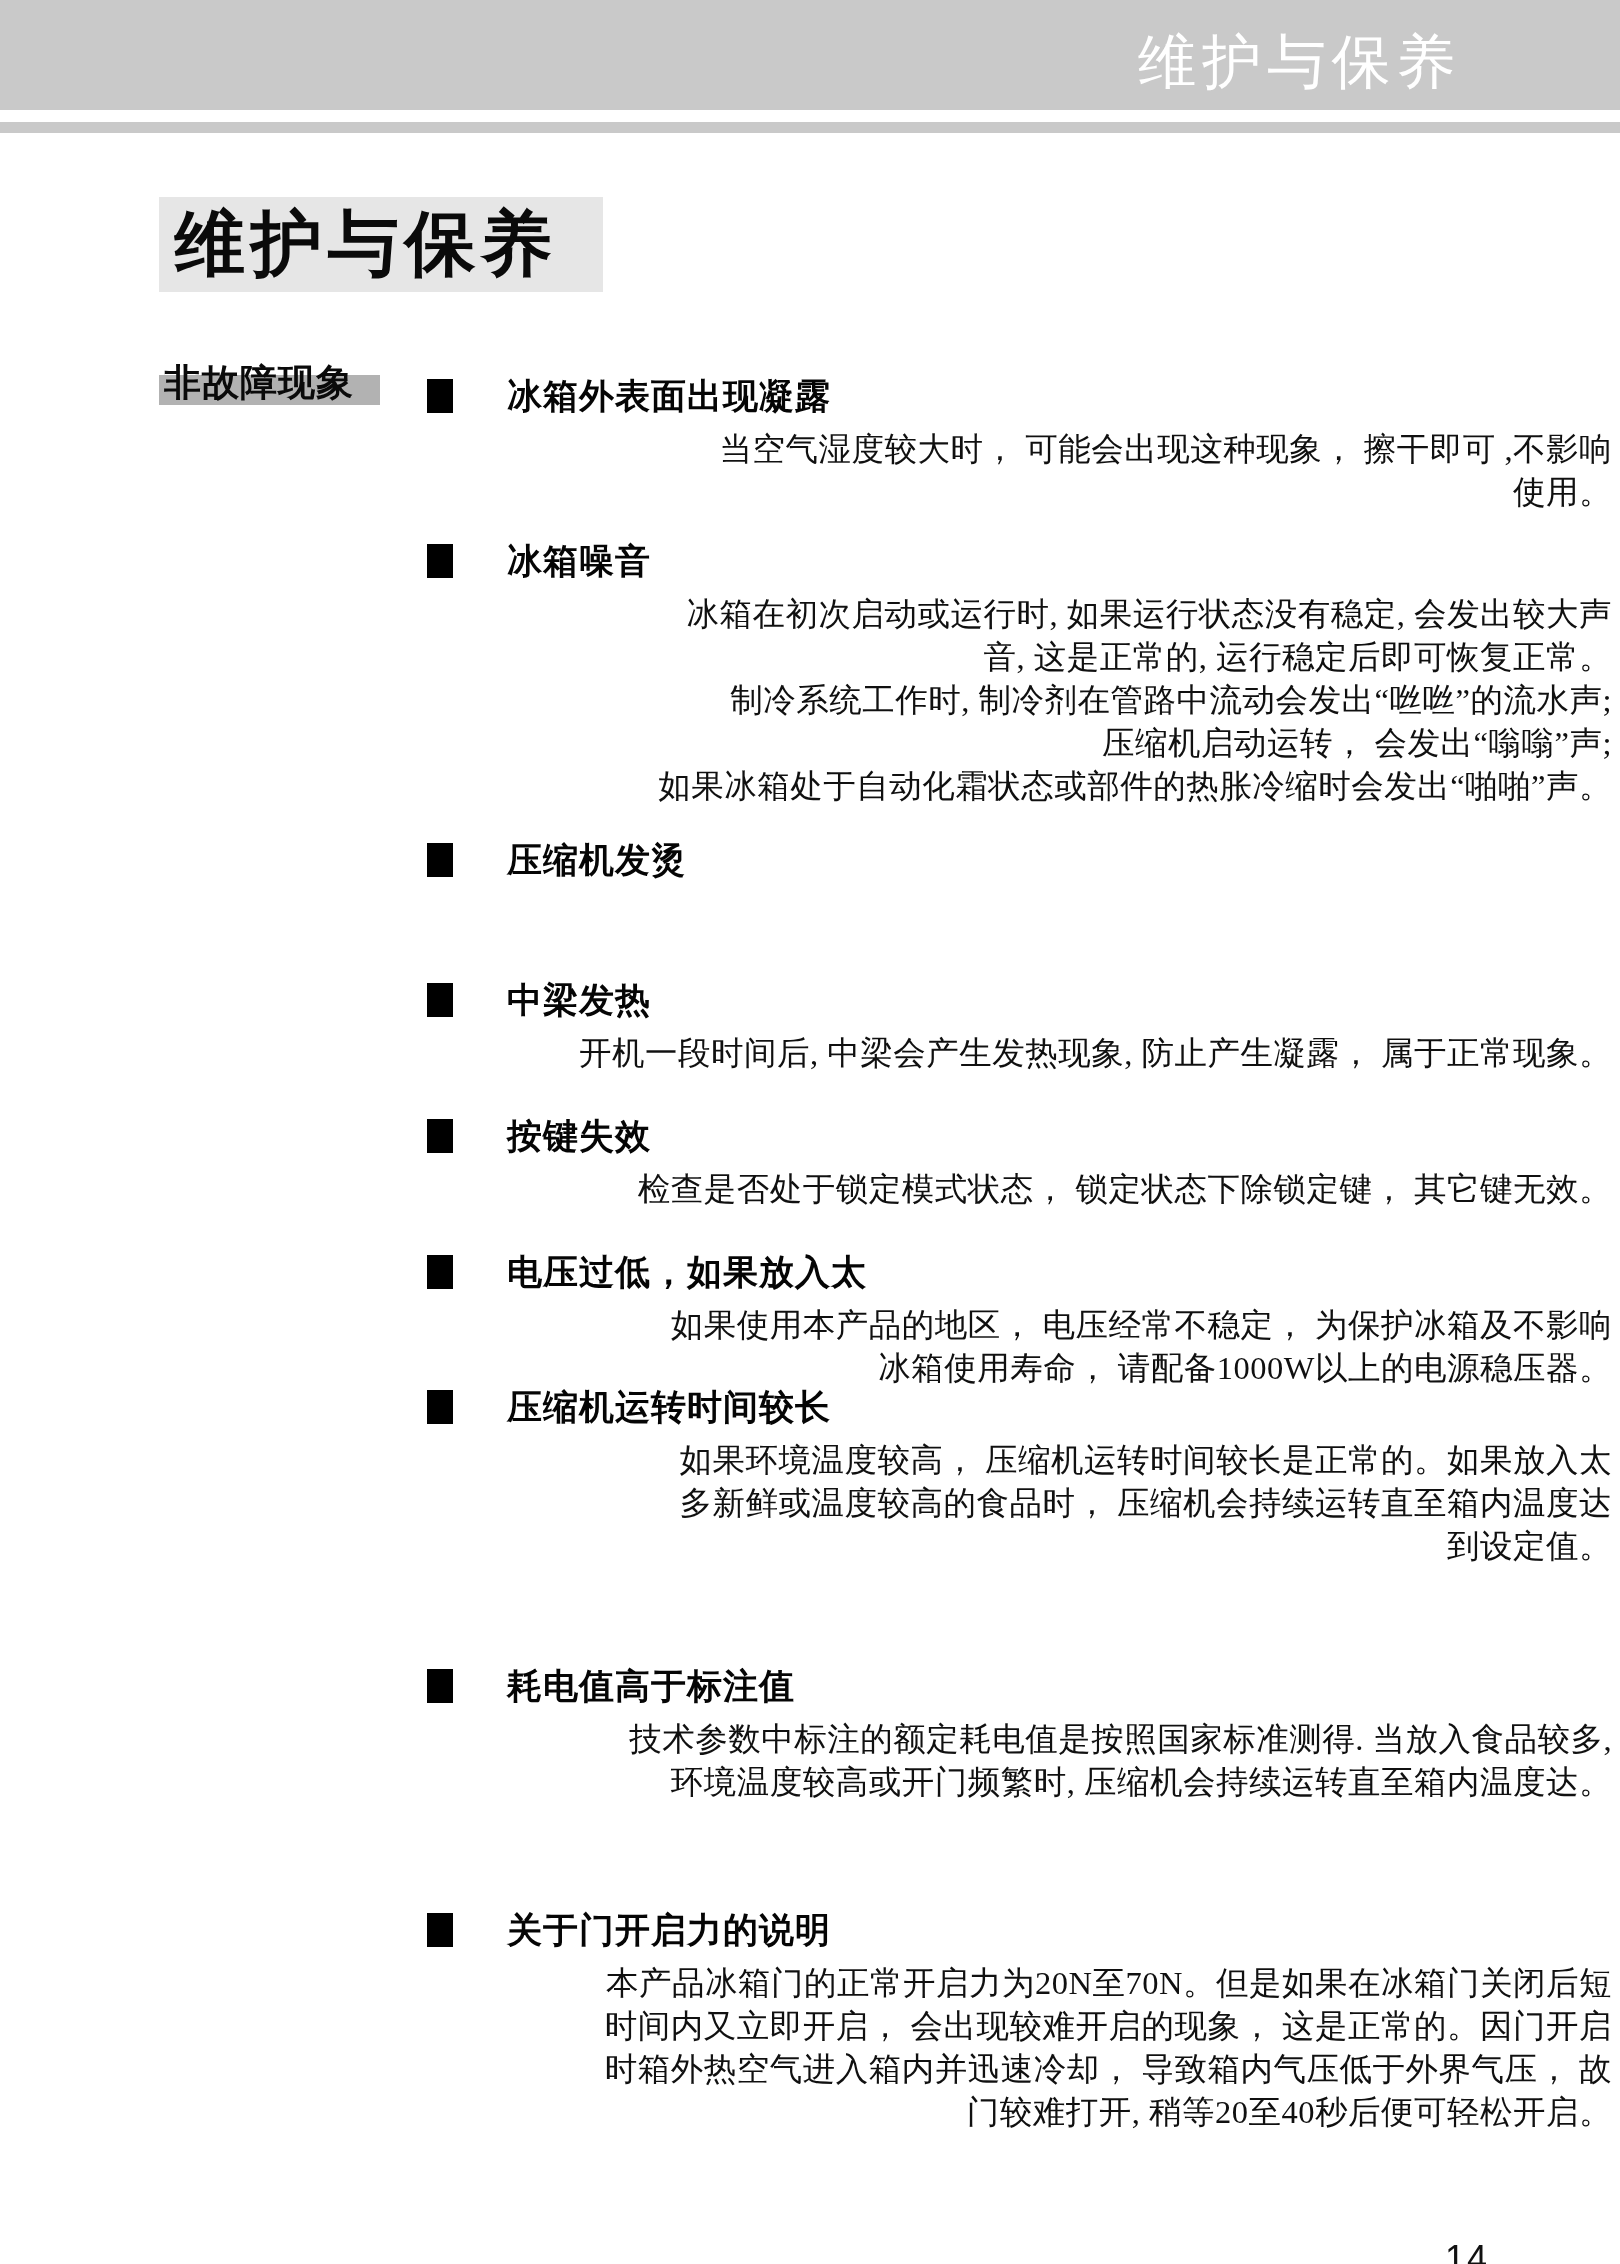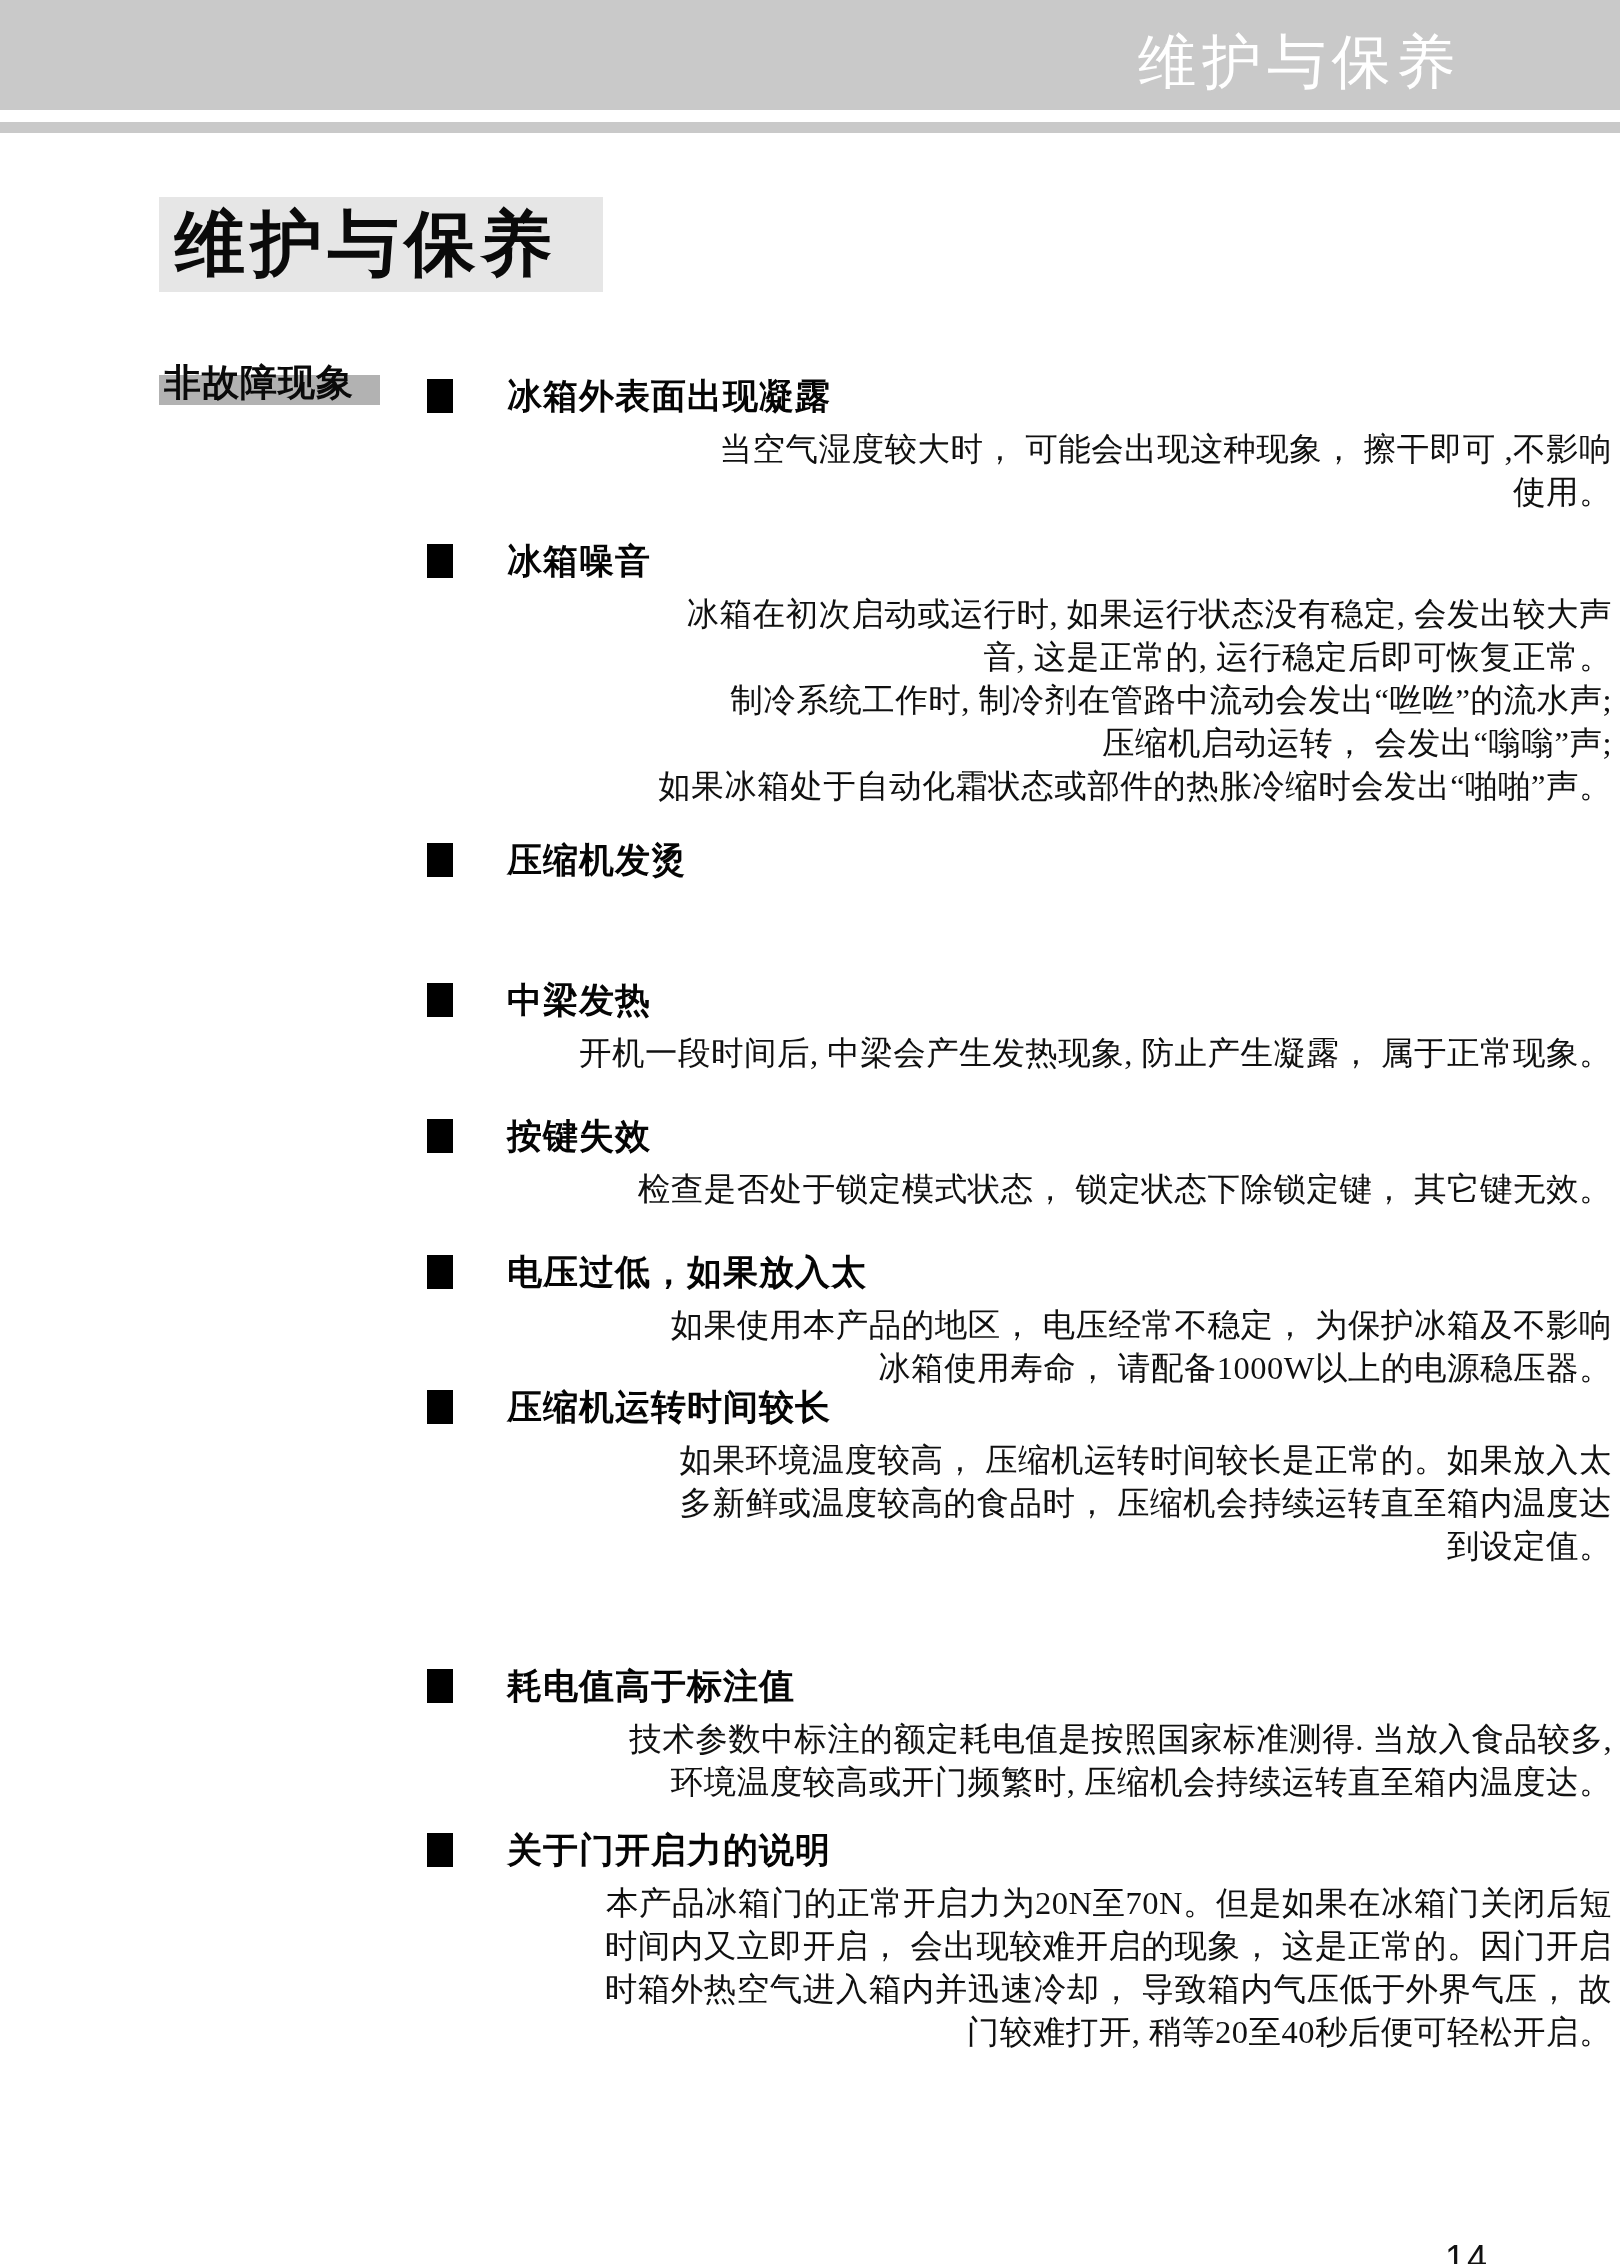--- a/index.html
+++ b/index.html
@@ -62,21 +62,21 @@
     white-space:nowrap;color:#050505;
   }
   .sec-body{
     margin-left:112px;margin-top:11.5px;
     font-family:"Liberation Serif",serif;
     font-size:32.5px;line-height:43px;letter-spacing:0.5px;
     white-space:pre;color:#101010;
   }
   .s1{top:376px}.s2{top:541px}.s3{top:840px}
   .s4{top:980px}.s5{top:1116px}.s6{top:1252px}
-  .s7{top:1387px}.s8{top:1666px}.s9{top:1830px}
+  .s7{top:1387px}.s8{top:1666px}.s9{top:1910px}
   .s4 .sec-body{margin-left:71px;}
   
   .page-number{
     position:absolute;left:1445px;top:2238px;
     font-size:36px;color:#111;letter-spacing:1.9px;
   }
 </style>
 </head>
 <body>
 

